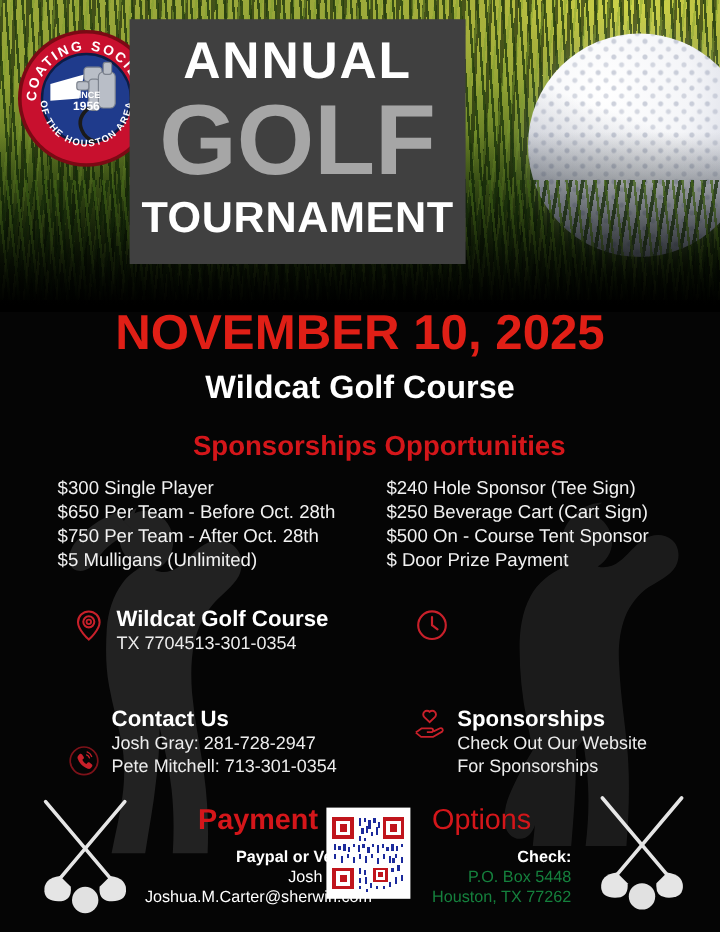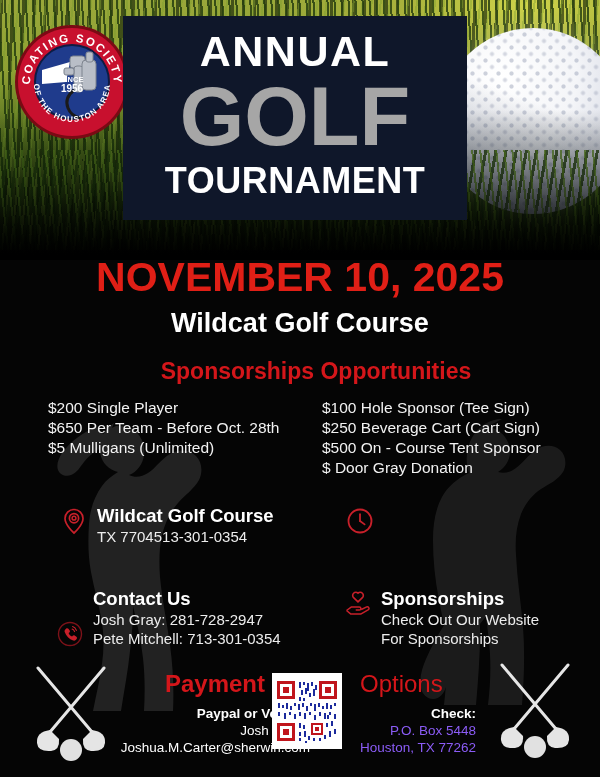--- a/index.html
+++ b/index.html
@@ -66,22 +66,22 @@
   .sil-left{left:-6px;top:415px;width:250px;height:350px;}
   .sil-right{right:-4px;top:415px;width:230px;height:350px;}
 
   
   .logo{
     position:absolute;left:12px;top:22px;width:120px;height:120px;
   }
 
   
   .title-card{
-    position:absolute;left:123px;top:16px;width:344px;height:204px;
-    background:#0f172a;
+    position:absolute;left:108px;top:16px;width:280px;height:204px;
+    background:#404040;
   }
   .t-annual{
     color:#ffffff;font-weight:bold;text-align:center;
     font-size:43px;letter-spacing:1.5px;line-height:1;
     margin-top:14px;
   }
   .t-golf{
     color:#a6a6a6;font-weight:bold;text-align:center;
     font-size:83px;letter-spacing:0px;line-height:.96;
     margin-top:4px;
@@ -140,21 +140,21 @@
   }
   .pay-body{
     position:absolute;left:60px;top:705px;width:250px;text-align:right;
   }
   .pay-body .b1{color:#ffffff;font-weight:bold;font-size:13.5px;line-height:17px;}
   .pay-body .b2{color:#ffffff;font-size:13.5px;line-height:17px;}
   .opt-body{
     position:absolute;left:360px;top:705px;text-align:right;
   }
   .opt-body .b1{color:#ffffff;font-weight:bold;font-size:13.5px;line-height:17px;}
-  .opt-body .b2{color:#8b5cf6;font-size:13.5px;line-height:17px;}
+  .opt-body .b2{color:#15803d;font-size:13.5px;line-height:17px;}
 
   
   .qr{
     position:absolute;left:272px;top:673px;width:70px;height:76px;
     background:#ffffff;padding:3px;box-sizing:border-box;
   }
 
   
   .clubs{position:absolute;width:110px;height:110px;opacity:.95;}
   .clubs-left{left:16px;top:658px;}
@@ -217,29 +217,30 @@
     <div class="t-golf">GOLF</div>
     <div class="t-tournament">TOURNAMENT</div>
   </div>
 
   <div class="date-line">NOVEMBER 10, 2025</div>
   <div class="venue-line">Wildcat Golf Course</div>
   <div class="sponsor-head">Sponsorships Opportunities</div>
 
   <div class="prices">
     <div class="col-left">
-      <div class="price-item">$200 Single Player</div>
+      <div class="price-item">$300 Single Player</div>
       <div class="price-item">$650 Per Team - Before Oct. 28th</div>
+      <div class="price-item">$750 Per Team - After Oct. 28th</div>
       <div class="price-item">$5 Mulligans (Unlimited)</div>
     </div>
     <div class="col-right">
-      <div class="price-item">$100 Hole Sponsor (Tee Sign)</div>
+      <div class="price-item">$240 Hole Sponsor (Tee Sign)</div>
       <div class="price-item">$250 Beverage Cart (Cart Sign)</div>
       <div class="price-item">$500 On - Course Tent Sponsor</div>
-      <div class="price-item">$ Door Gray Donation</div>
+      <div class="price-item">$ Door Prize Payment</div>
     </div>
   </div>
 
   <div class="info blk-venue">
     <svg class="ic" viewBox="0 0 28 28">
       <path d="M14 2.5c-5 0-9 4-9 9 0 6.5 9 14.5 9 14.5s9-8 9-14.5c0-5-4-9-9-9z" fill="none" stroke="#c8202a" stroke-width="1.7"></path>
       <circle cx="14" cy="11.2" r="4.6" fill="none" stroke="#c8202a" stroke-width="1.7"></circle>
       <circle cx="14" cy="11.2" r="1.9" fill="none" stroke="#c8202a" stroke-width="1.5"></circle>
     </svg>
     <div class="txt">

